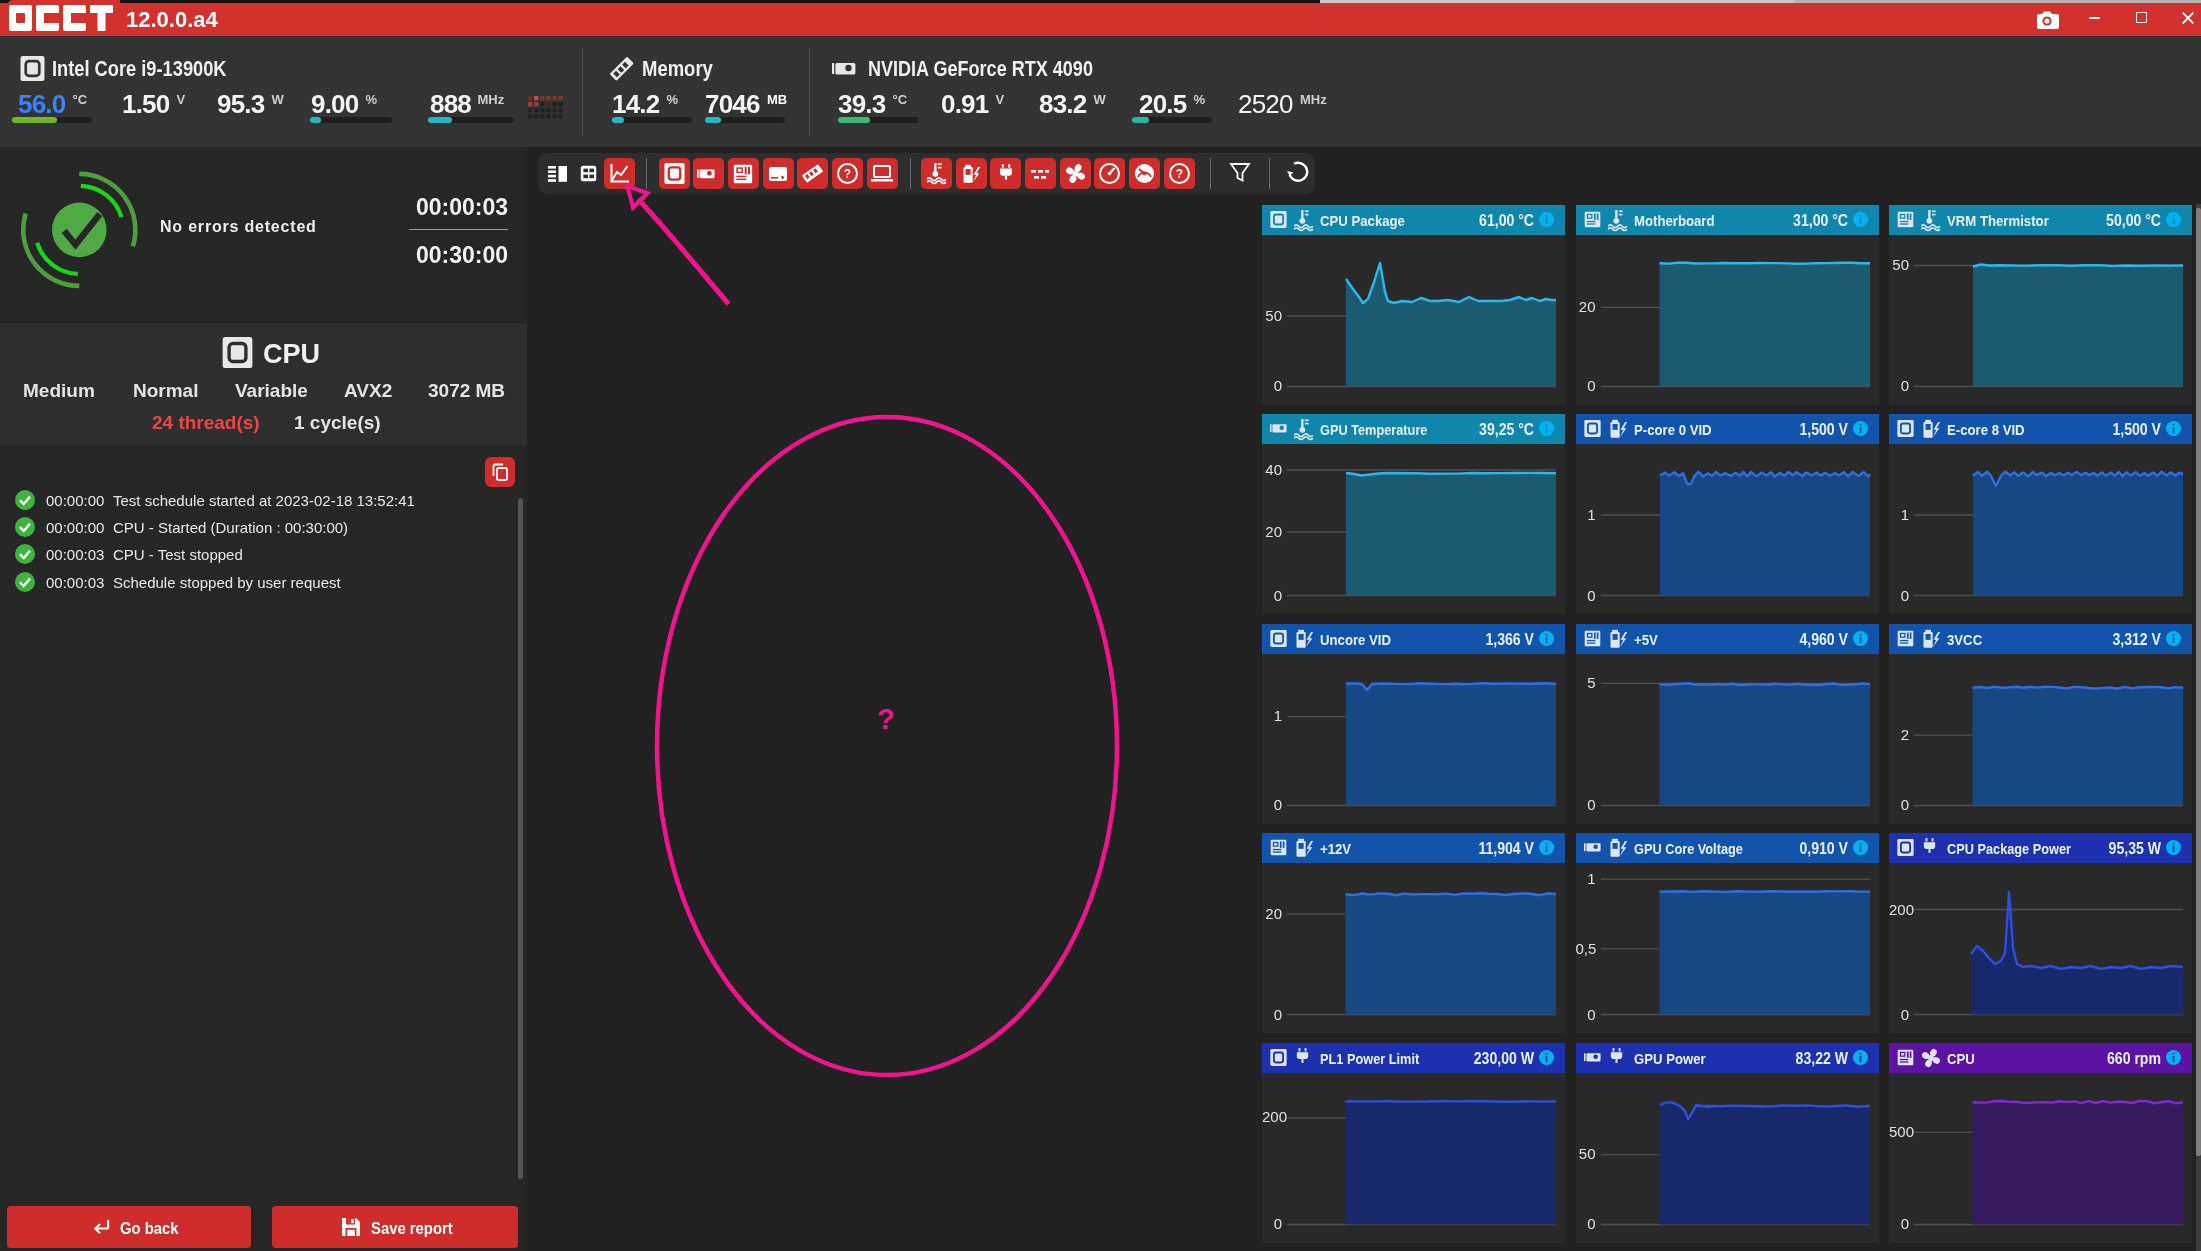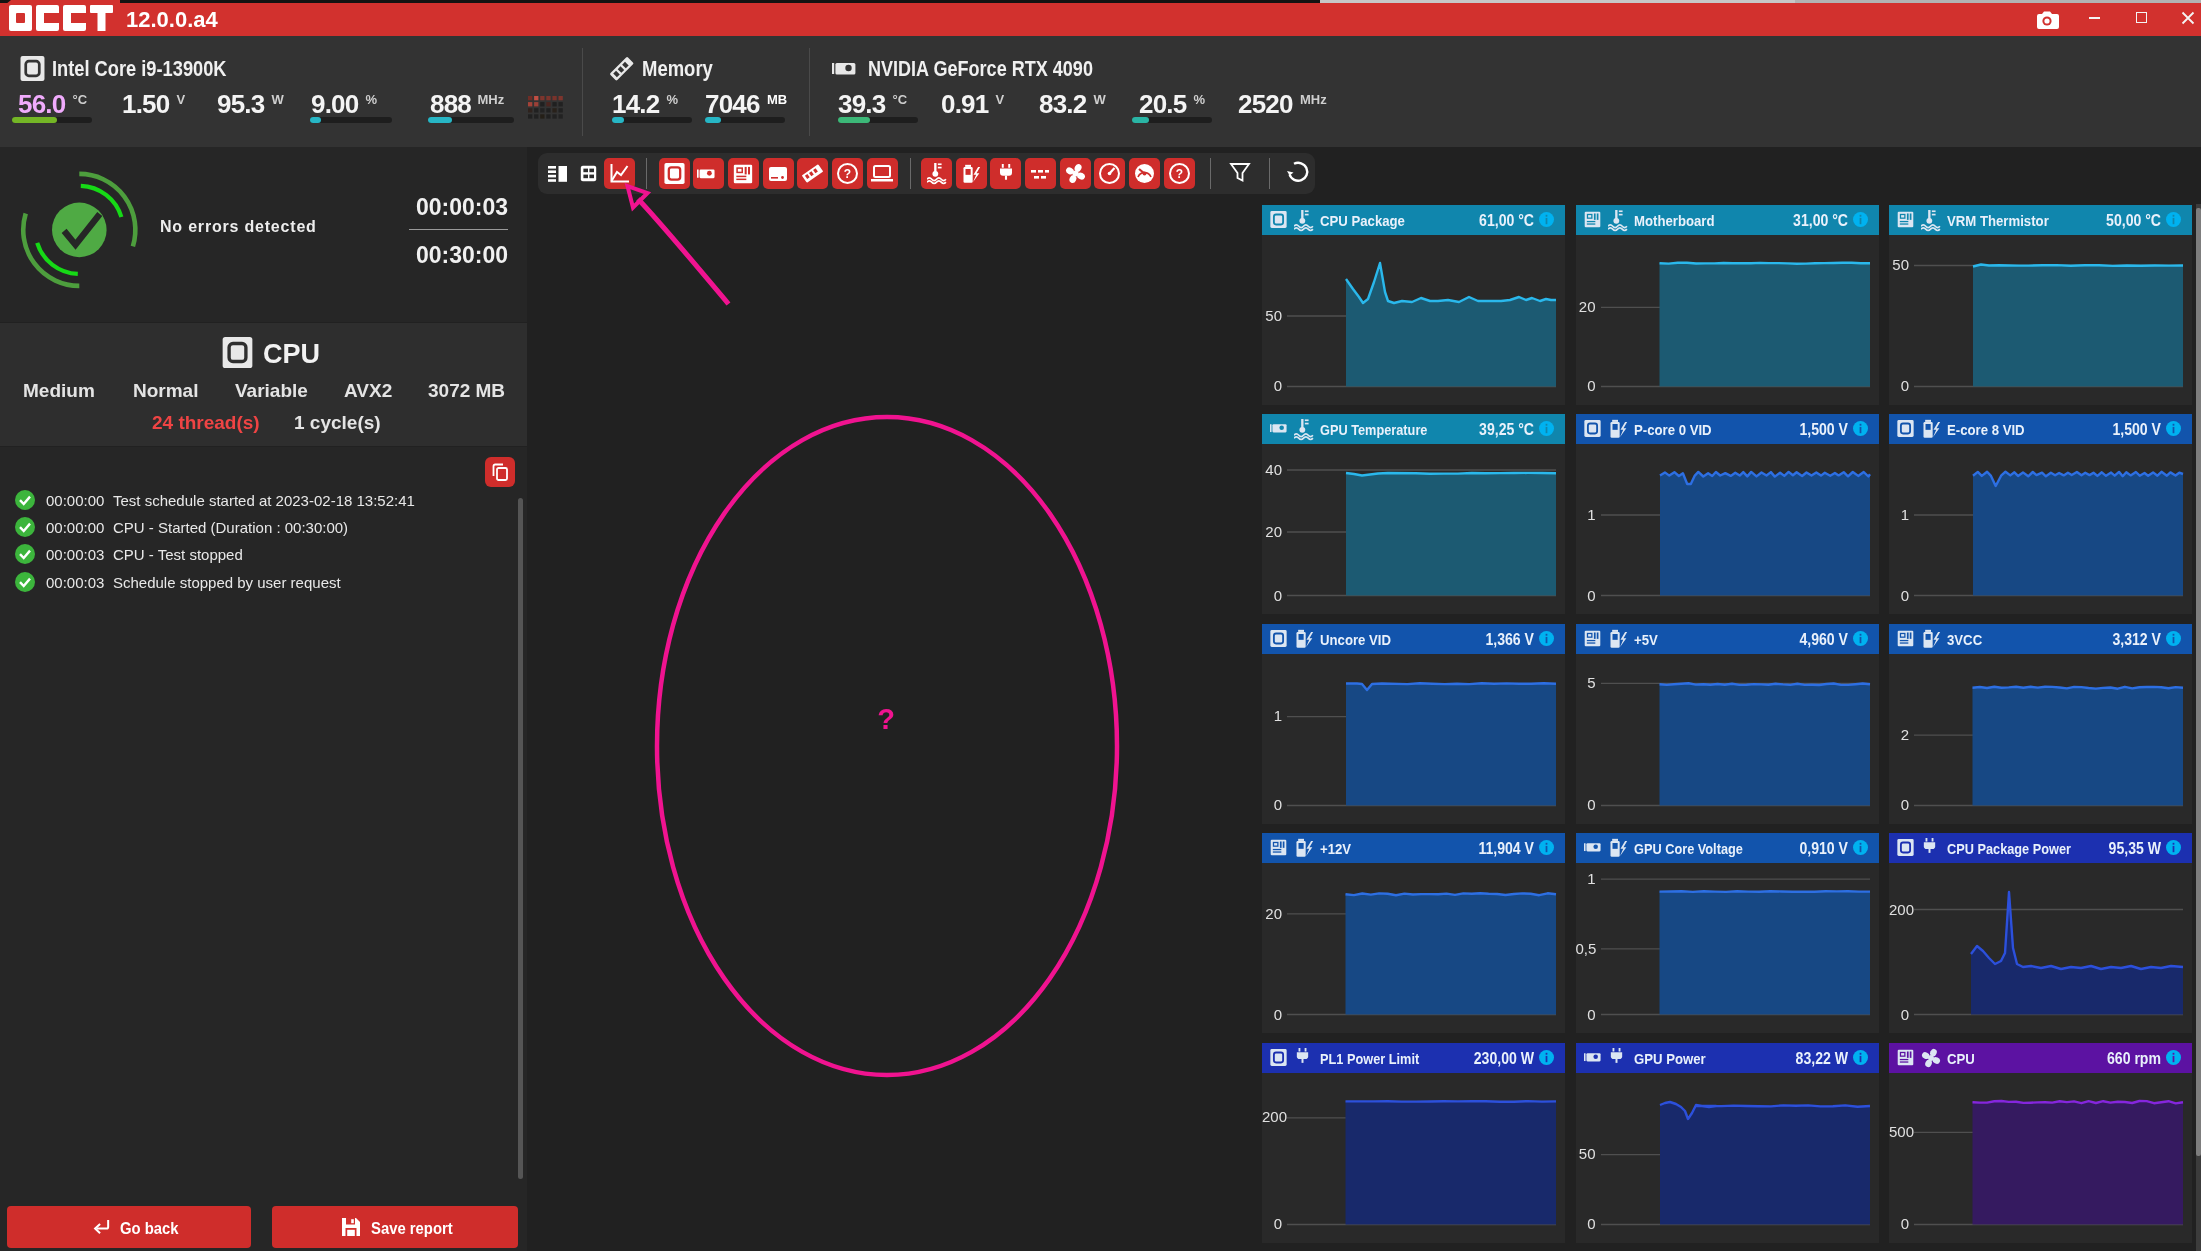--- a/index.html
+++ b/index.html
@@ -31,21 +31,21 @@
 <div style="position:absolute;left:2136px;top:12px;width:11px;height:11px;border:1.6px solid #f4f4f4;"></div>
 <div style="position:absolute;left:2181px;top:11px;width:14px;height:14px;"><svg style="" width="14" height="14" viewBox="0 0 14 14">
       <path d="M1.5,1.5 L12.5,12.5 M12.5,1.5 L1.5,12.5" stroke="#f4f4f4" stroke-width="1.8"></path>
     </svg></div>
 <div style="position:absolute;left:0px;top:36px;width:2201px;height:111px;background:#333333;"></div>
 <div style="position:absolute;left:20px;top:56px;width:25px;height:26px;"><svg style="" width="25" height="26" viewBox="0 0 25 26">
       <rect x="0.5208333333333334" y="0" width="23.958333333333336" height="25.0" rx="2.0833333333333335" fill="#e8e8e8"></rect>
       <rect x="5.729166666666667" y="5.208333333333334" width="13.541666666666668" height="14.583333333333334" rx="3.125" fill="none" stroke="#333" stroke-width="2.7083333333333335"></rect>
     </svg></div>
 <div style="position:absolute;left:52px;top:56px;width:300px;height:26px;font-size:22px;font-weight:bold;color:#f0f0f0;transform:scaleX(0.83);transform-origin:0 50%;">Intel Core i9-13900K</div>
-<div style="position:absolute;left:18px;top:89px;font-size:26px;font-weight:bold;color:#f0abfc;white-space:nowrap;letter-spacing:-0.8px;">56.0</div>
+<div style="position:absolute;left:18px;top:89px;font-size:26px;font-weight:bold;color:#3b82f6;white-space:nowrap;letter-spacing:-0.8px;">56.0</div>
 <div style="position:absolute;left:72.5px;top:92px;font-size:13px;font-weight:bold;color:#cfcfcf;">°C</div>
 <div style="position:absolute;left:12px;top:117px;width:80px;height:6px;background:#1e1e1e;border-radius:3px;"></div>
 <div style="position:absolute;left:12px;top:117px;width:45px;height:6px;background:#74b626;border-radius:3px;"></div>
 <div style="position:absolute;left:122px;top:89px;font-size:26px;font-weight:bold;color:#f4f4f4;white-space:nowrap;letter-spacing:-0.8px;">1.50</div>
 <div style="position:absolute;left:176.5px;top:92px;font-size:13px;font-weight:bold;color:#cfcfcf;">V</div>
 <div style="position:absolute;left:217px;top:89px;font-size:26px;font-weight:bold;color:#f4f4f4;white-space:nowrap;letter-spacing:-0.8px;">95.3</div>
 <div style="position:absolute;left:271.5px;top:92px;font-size:13px;font-weight:bold;color:#cfcfcf;">W</div>
 <div style="position:absolute;left:311px;top:89px;font-size:26px;font-weight:bold;color:#f4f4f4;white-space:nowrap;letter-spacing:-0.8px;">9.00</div>
 <div style="position:absolute;left:365.5px;top:92px;font-size:13px;font-weight:bold;color:#cfcfcf;">%</div>
 <div style="position:absolute;left:310px;top:117px;width:82px;height:6px;background:#1e1e1e;border-radius:3px;"></div>
@@ -110,21 +110,21 @@
 <div style="position:absolute;left:838px;top:117px;width:80px;height:6px;background:#1e1e1e;border-radius:3px;"></div>
 <div style="position:absolute;left:838px;top:117px;width:32px;height:6px;background:#3cb878;border-radius:3px;"></div>
 <div style="position:absolute;left:941px;top:89px;font-size:26px;font-weight:bold;color:#f4f4f4;white-space:nowrap;letter-spacing:-0.8px;">0.91</div>
 <div style="position:absolute;left:995.5px;top:92px;font-size:13px;font-weight:bold;color:#cfcfcf;">V</div>
 <div style="position:absolute;left:1039px;top:89px;font-size:26px;font-weight:bold;color:#f4f4f4;white-space:nowrap;letter-spacing:-0.8px;">83.2</div>
 <div style="position:absolute;left:1093.5px;top:92px;font-size:13px;font-weight:bold;color:#cfcfcf;">W</div>
 <div style="position:absolute;left:1139px;top:89px;font-size:26px;font-weight:bold;color:#f4f4f4;white-space:nowrap;letter-spacing:-0.8px;">20.5</div>
 <div style="position:absolute;left:1193.5px;top:92px;font-size:13px;font-weight:bold;color:#cfcfcf;">%</div>
 <div style="position:absolute;left:1132px;top:117px;width:80px;height:6px;background:#1e1e1e;border-radius:3px;"></div>
 <div style="position:absolute;left:1132px;top:117px;width:17px;height:6px;background:#2ab5a5;border-radius:3px;"></div>
-<div style="position:absolute;left:1238px;top:89px;font-size:26px;font-weight:bold;color:#f4f4f4;white-space:nowrap;letter-spacing:-0.8px;">2520</div>
+<div style="position:absolute;left:1238px;top:89px;font-size:26px;font-weight:normal;color:#f4f4f4;white-space:nowrap;letter-spacing:-0.8px;">2520</div>
 <div style="position:absolute;left:1300.0px;top:92px;font-size:13px;font-weight:bold;color:#cfcfcf;">MHz</div>
 <div style="position:absolute;left:0px;top:147px;width:527px;height:175px;background:#262626;"></div>
 <div style="position:absolute;left:0px;top:323px;width:527px;height:123px;background:#2e2e2e;"></div>
 <div style="position:absolute;left:0px;top:447px;width:527px;height:804px;background:#262626;"></div>
 <div style="position:absolute;left:15px;top:160px;width:130px;height:140px;"><svg style="" width="130" height="140" viewBox="0 0 130 140">
       <path d="M64.3,13.9 A56,56 0 0 1 117.9,86.3" fill="none" stroke="#4d9e3d" stroke-width="4.6"></path>
       <path d="M65.8,25.9 A44,44 0 0 1 106.4,57.0" fill="none" stroke="#16d916" stroke-width="4.2"></path>
       <path d="M64.3,125.9 A56,56 0 0 1 10.7,53.5" fill="none" stroke="#4d9e3d" stroke-width="4.6"></path>
       <path d="M62.8,113.9 A44,44 0 0 1 22.2,82.8" fill="none" stroke="#16d916" stroke-width="4.2"></path>
       <circle cx="64.3" cy="69.9" r="27.3" fill="#4faa44"></circle>

